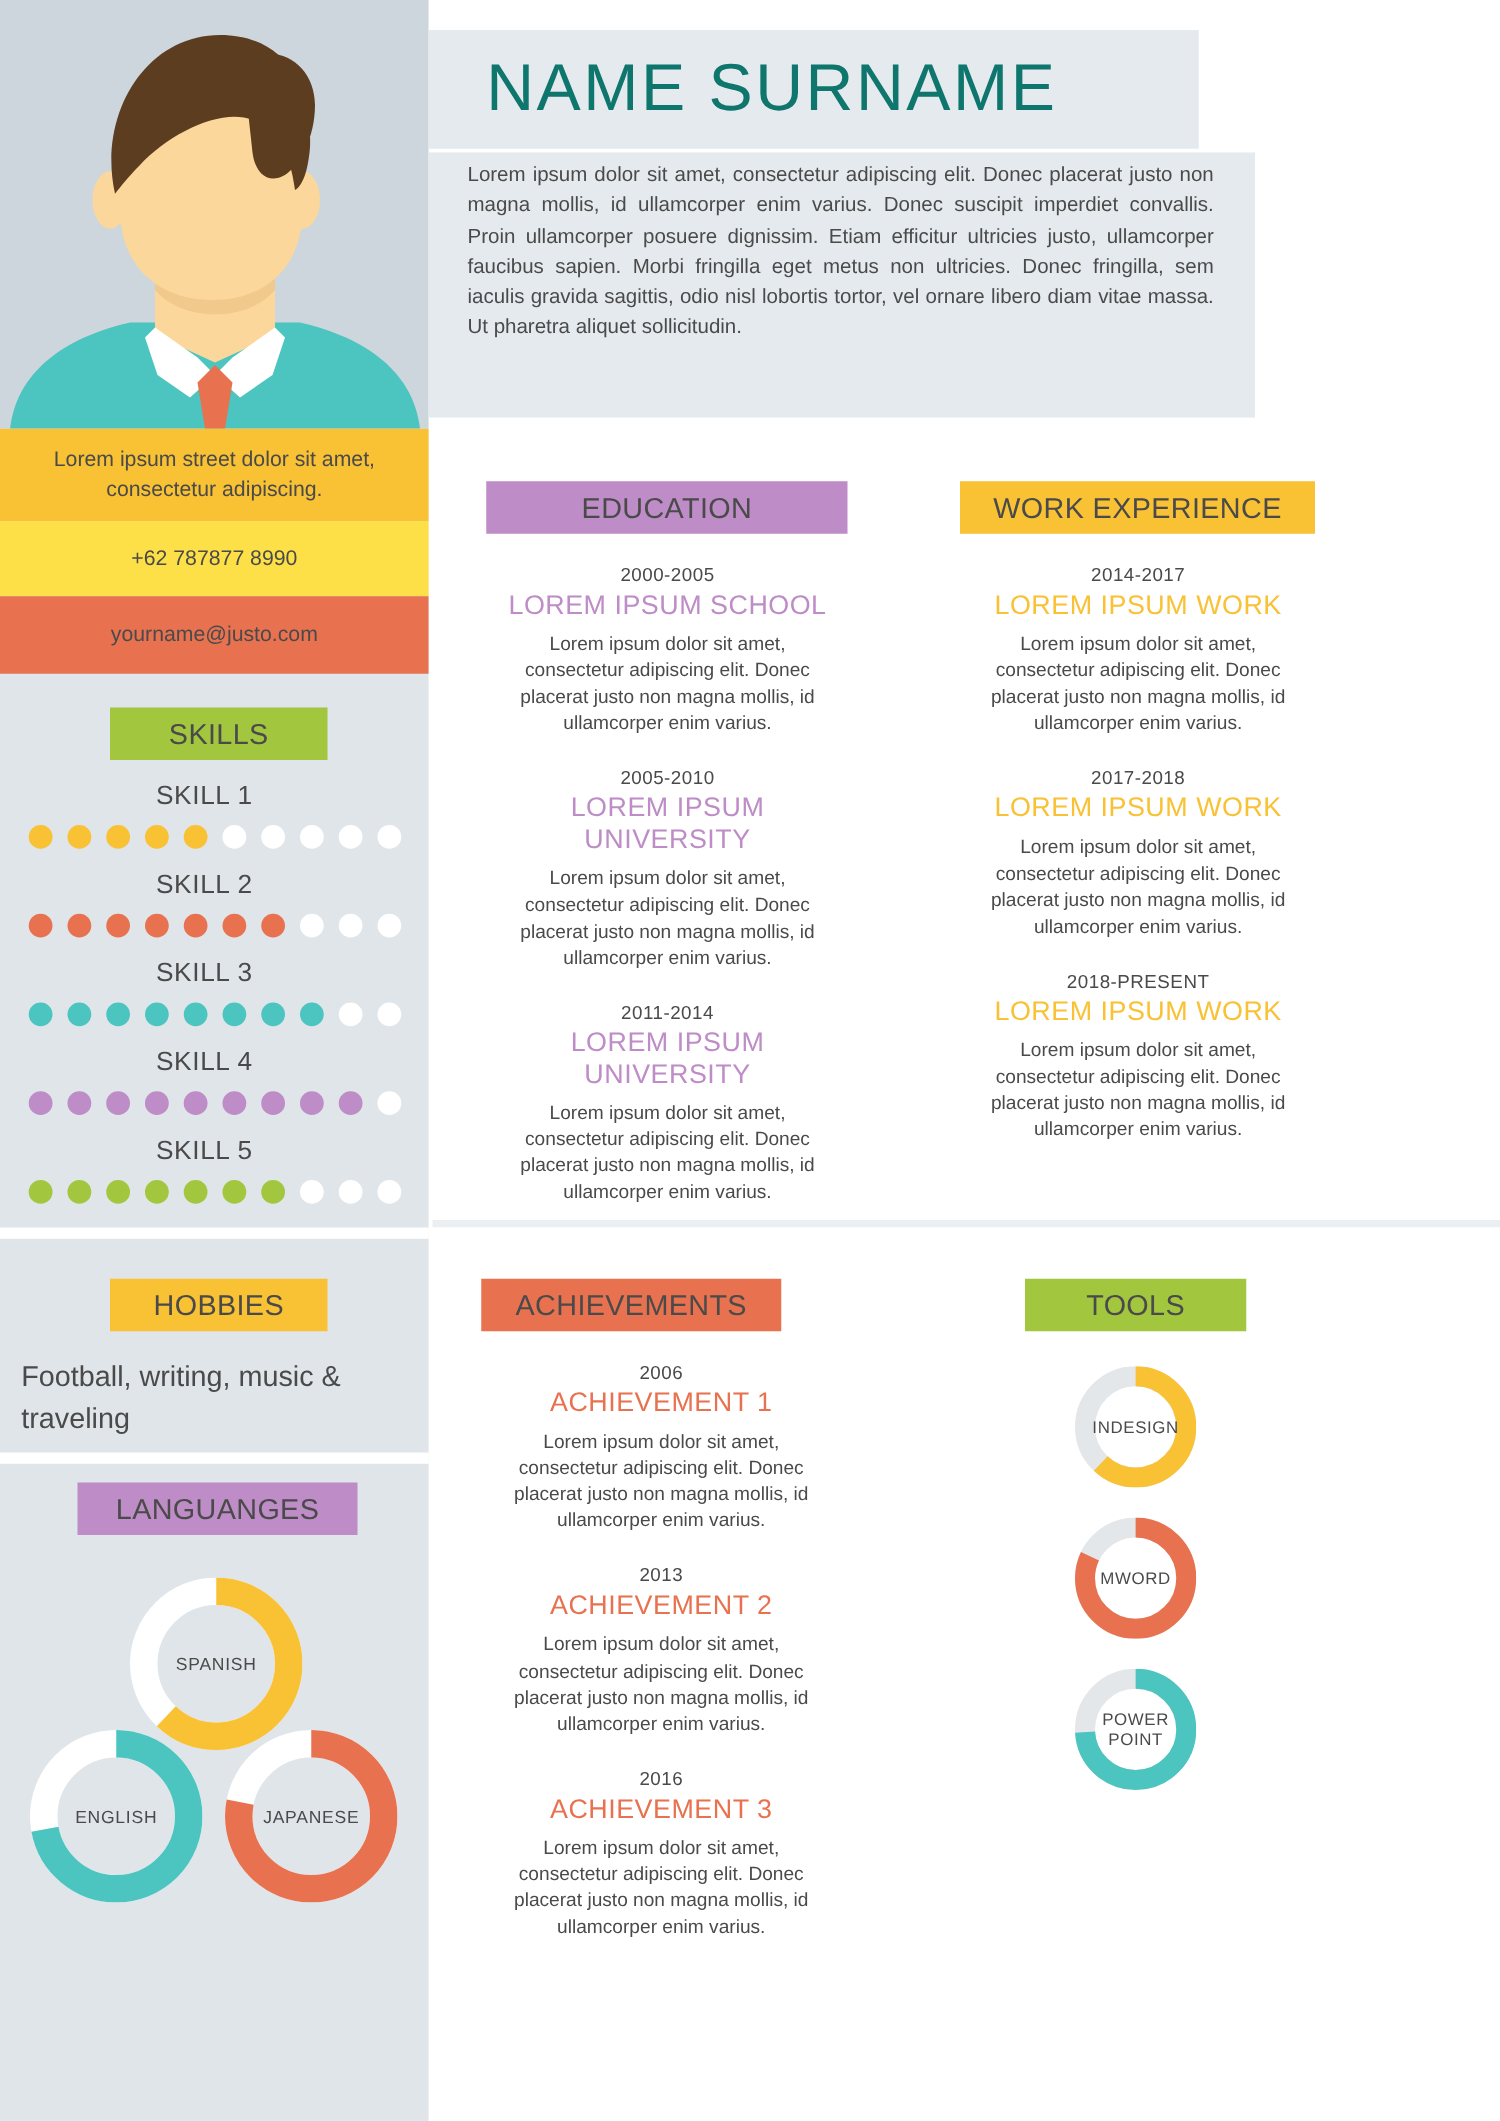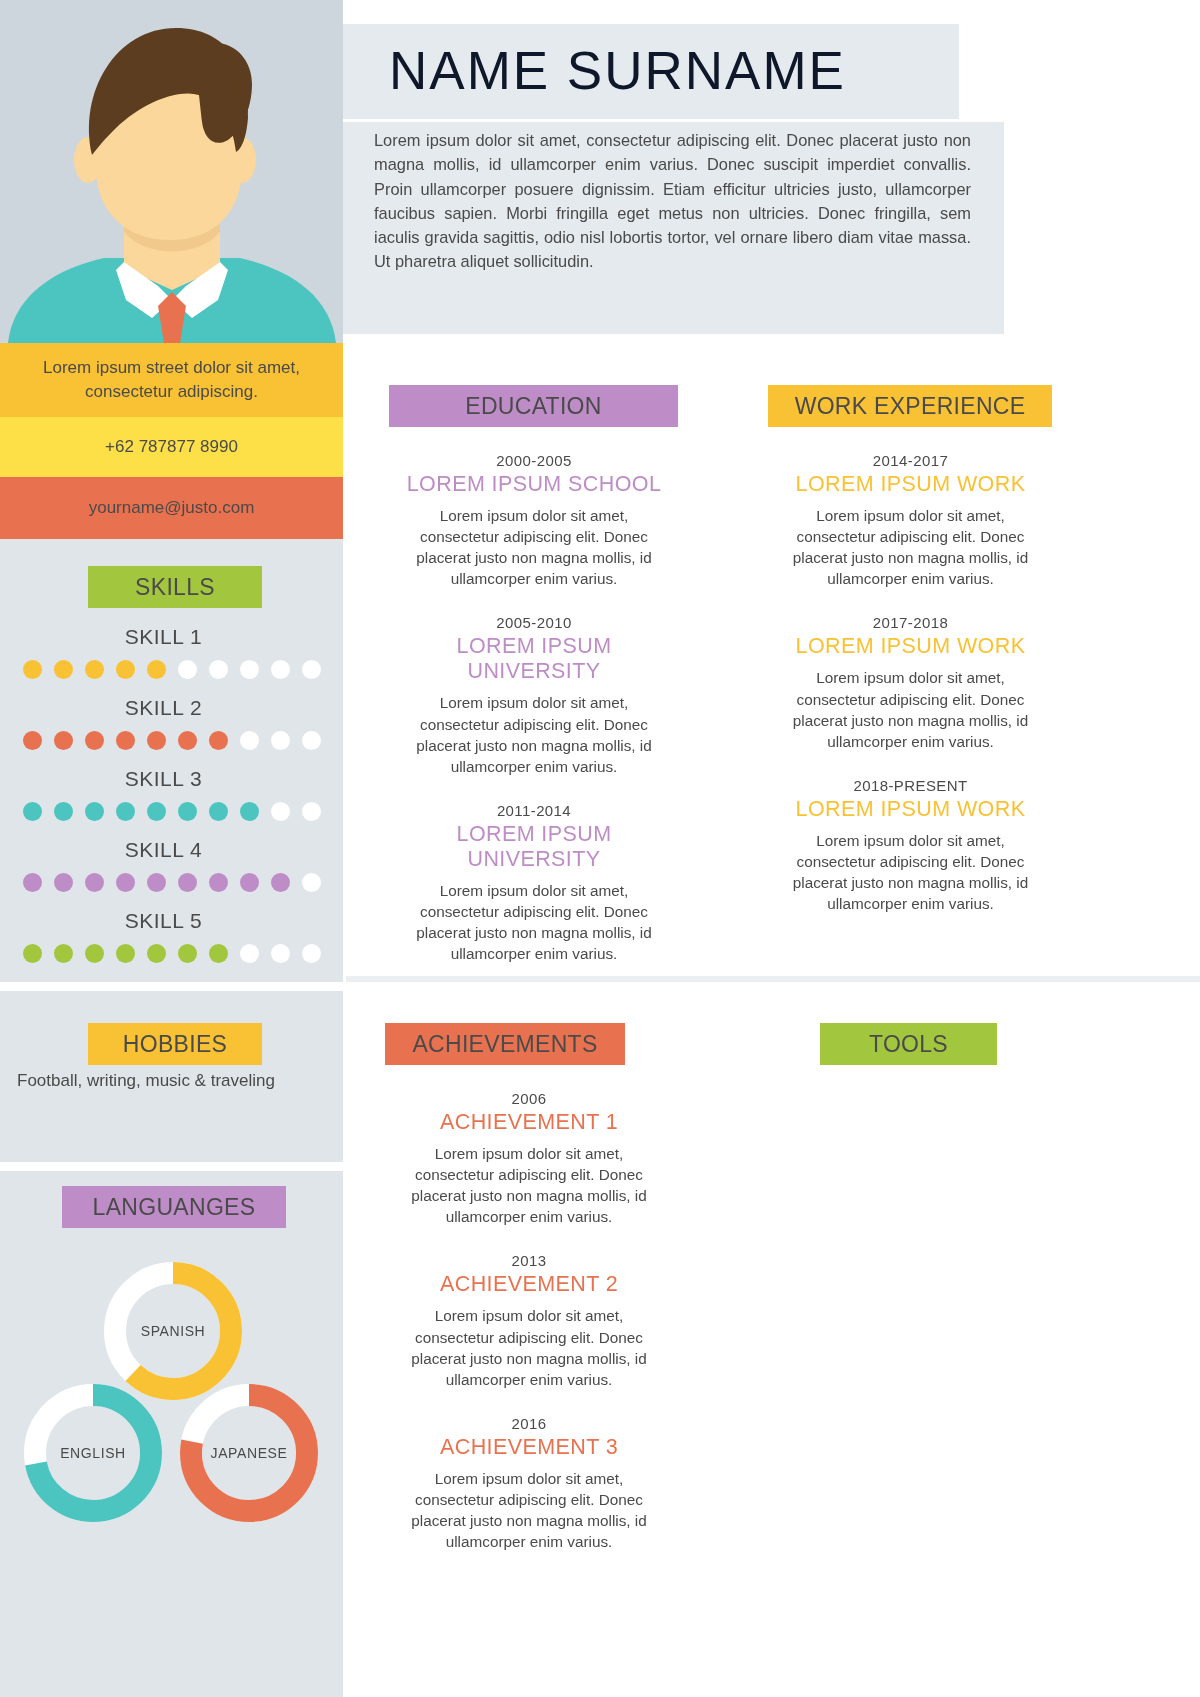--- a/index.html
+++ b/index.html
@@ -61,21 +61,21 @@
   .dots { display:flex; gap:12px; justify-content:center; margin-top:11px; }
   .dot { width:19px; height:19px; border-radius:50%; background:#ffffff; }
 
   
   .hdr-band {
     position:absolute; left:343px; top:24px; width:616px; height:95px;
     background:#e4eaed;
   }
   .hdr-name {
     position:absolute; left:389px; top:40px;
-    font-size:53px; font-weight:400; letter-spacing:2px; color:#0f172a;
+    font-size:53px; font-weight:400; letter-spacing:2px; color:#0f766e;
     white-space:nowrap;
   }
   .hdr-body-band {
     position:absolute; left:343px; top:122px; width:661px; height:212px;
     background:#e4eaed;
   }
   .hdr-para {
     position:absolute; left:374px; top:128px; width:597px;
     font-size:16.4px; line-height:1.48; text-align:justify; color:#4a4a4a;
   }
@@ -98,22 +98,22 @@
   }
 
   
   .h-divider { position:absolute; left:346px; top:982px; width:854px; height:9px; background:#ffffff; }
   .h-divider-line { position:absolute; left:346px; top:976px; width:854px; height:6px; background:#eceff1; }
 
   
   .hobbies { position:absolute; left:0; top:1023px; width:343px; }
   .hobbies .chip { width:174px; margin-left:88px; }
   .hobbies-text {
-    margin-top:4px; padding:0 17px;
-    font-size:17px; line-height:1.42; color:#4a4a4a;
+    margin-top:20px; padding:0 17px;
+    font-size:23px; line-height:1.42; color:#4a4a4a;
   }
 
   
   .languages { position:absolute; left:0; top:1186px; width:389px; }
   .languages .chip { width:224px; margin-left:62px; }
   .lang-donuts { position:relative; height:320px; margin-top:22px; }
   .donut { position:absolute; }
   .donut svg { display:block; }
   .donut-label {
     position:absolute; inset:0; display:flex; align-items:center; justify-content:center;
@@ -364,15 +364,29 @@
         <div class="entry">
           <div class="entry-date">2016</div>
           <div class="entry-title orange">ACHIEVEMENT 3</div>
           <div class="entry-desc">Lorem ipsum dolor sit amet, consectetur adipiscing elit. Donec placerat justo non magna mollis, id ullamcorper enim varius.</div>
         </div>
       </div>
   </div>
 
   <div class="tools">
     <div class="chip chip-green">TOOLS</div>
+    <div class="tool-list" id="tool-list">
+        <div class="tool-item"><svg width="97" height="97" viewBox="0 0 97 97">
+            <circle cx="48.5" cy="48.5" r="40.5" fill="none" stroke="#e3e7ea" stroke-width="16"></circle>
+            <circle cx="48.5" cy="48.5" r="40.5" fill="none" stroke="#f9c134" stroke-width="16" stroke-dasharray="157.7707830632794 254.46900494077323" transform="rotate(-90 48.5 48.5)"></circle>
+          </svg><div class="tool-label">INDESIGN</div></div>
+        <div class="tool-item"><svg width="97" height="97" viewBox="0 0 97 97">
+            <circle cx="48.5" cy="48.5" r="40.5" fill="none" stroke="#e3e7ea" stroke-width="16"></circle>
+            <circle cx="48.5" cy="48.5" r="40.5" fill="none" stroke="#e8724f" stroke-width="16" stroke-dasharray="208.66458405143408 254.46900494077323" transform="rotate(-90 48.5 48.5)"></circle>
+          </svg><div class="tool-label">MWORD</div></div>
+        <div class="tool-item"><svg width="97" height="97" viewBox="0 0 97 97">
+            <circle cx="48.5" cy="48.5" r="40.5" fill="none" stroke="#e3e7ea" stroke-width="16"></circle>
+            <circle cx="48.5" cy="48.5" r="40.5" fill="none" stroke="#4cc4bf" stroke-width="16" stroke-dasharray="188.30706365617218 254.46900494077323" transform="rotate(-90 48.5 48.5)"></circle>
+          </svg><div class="tool-label">POWER POINT</div></div>
+      </div>
   </div>
 
 </div>
 
 </body></html>

